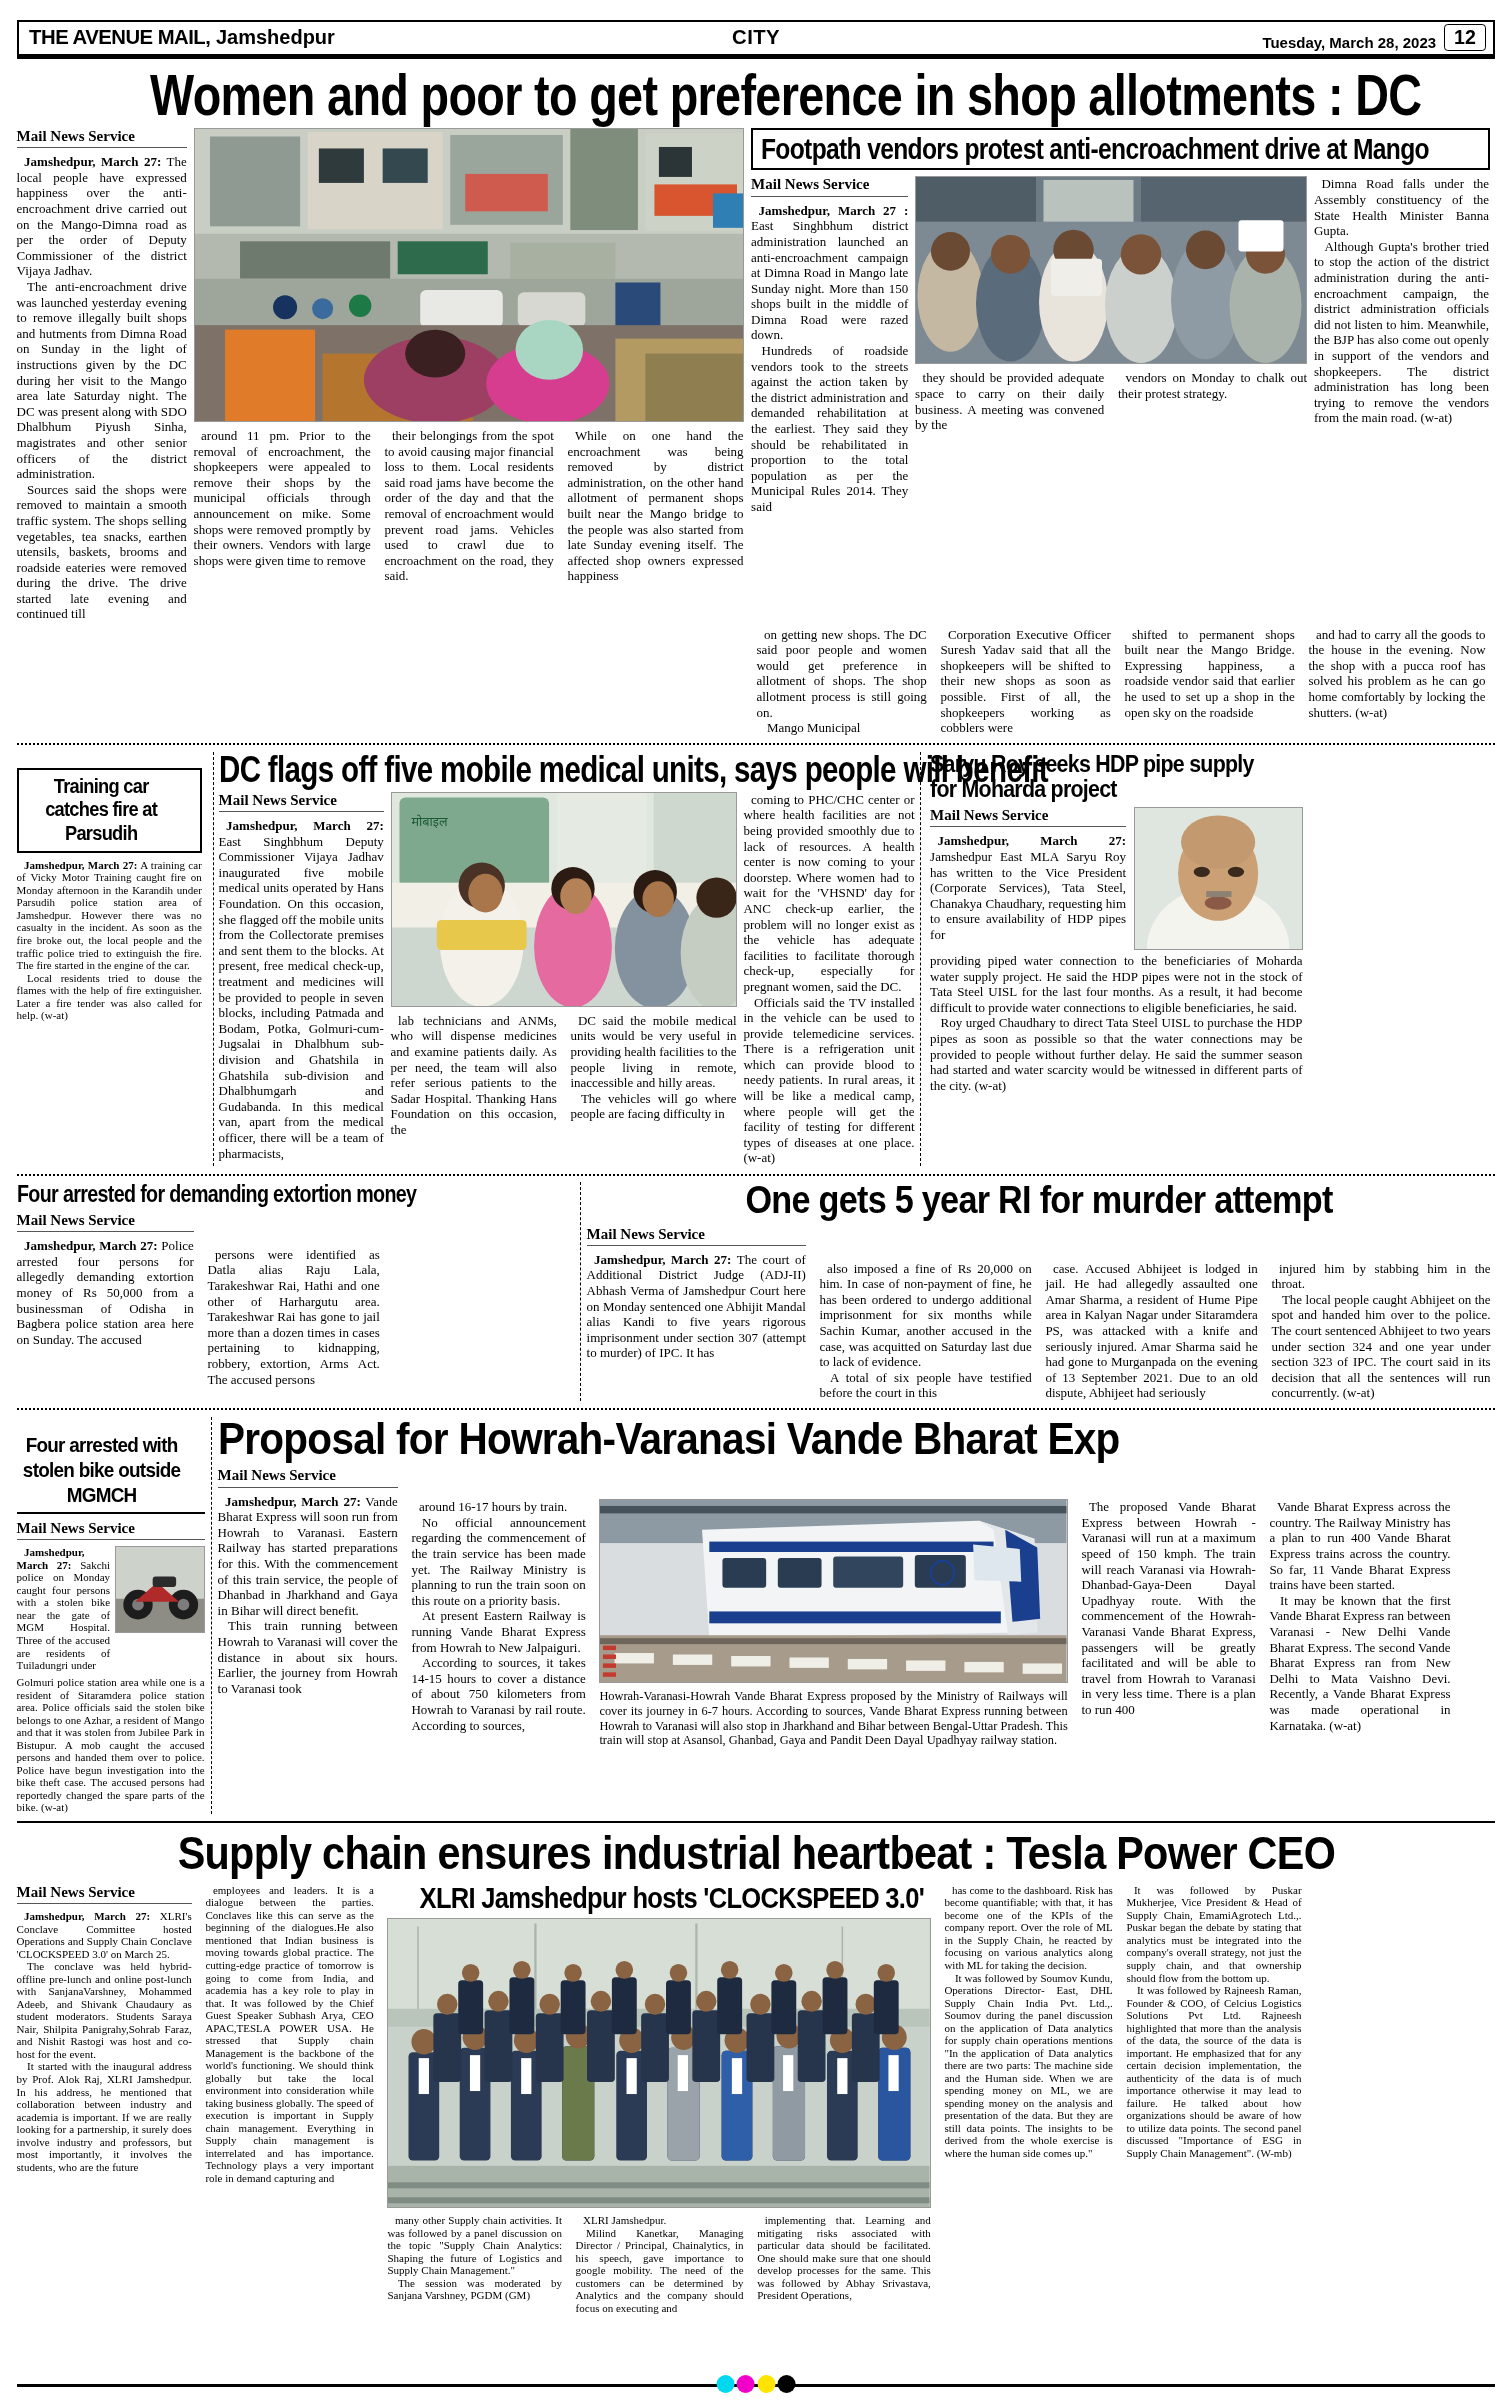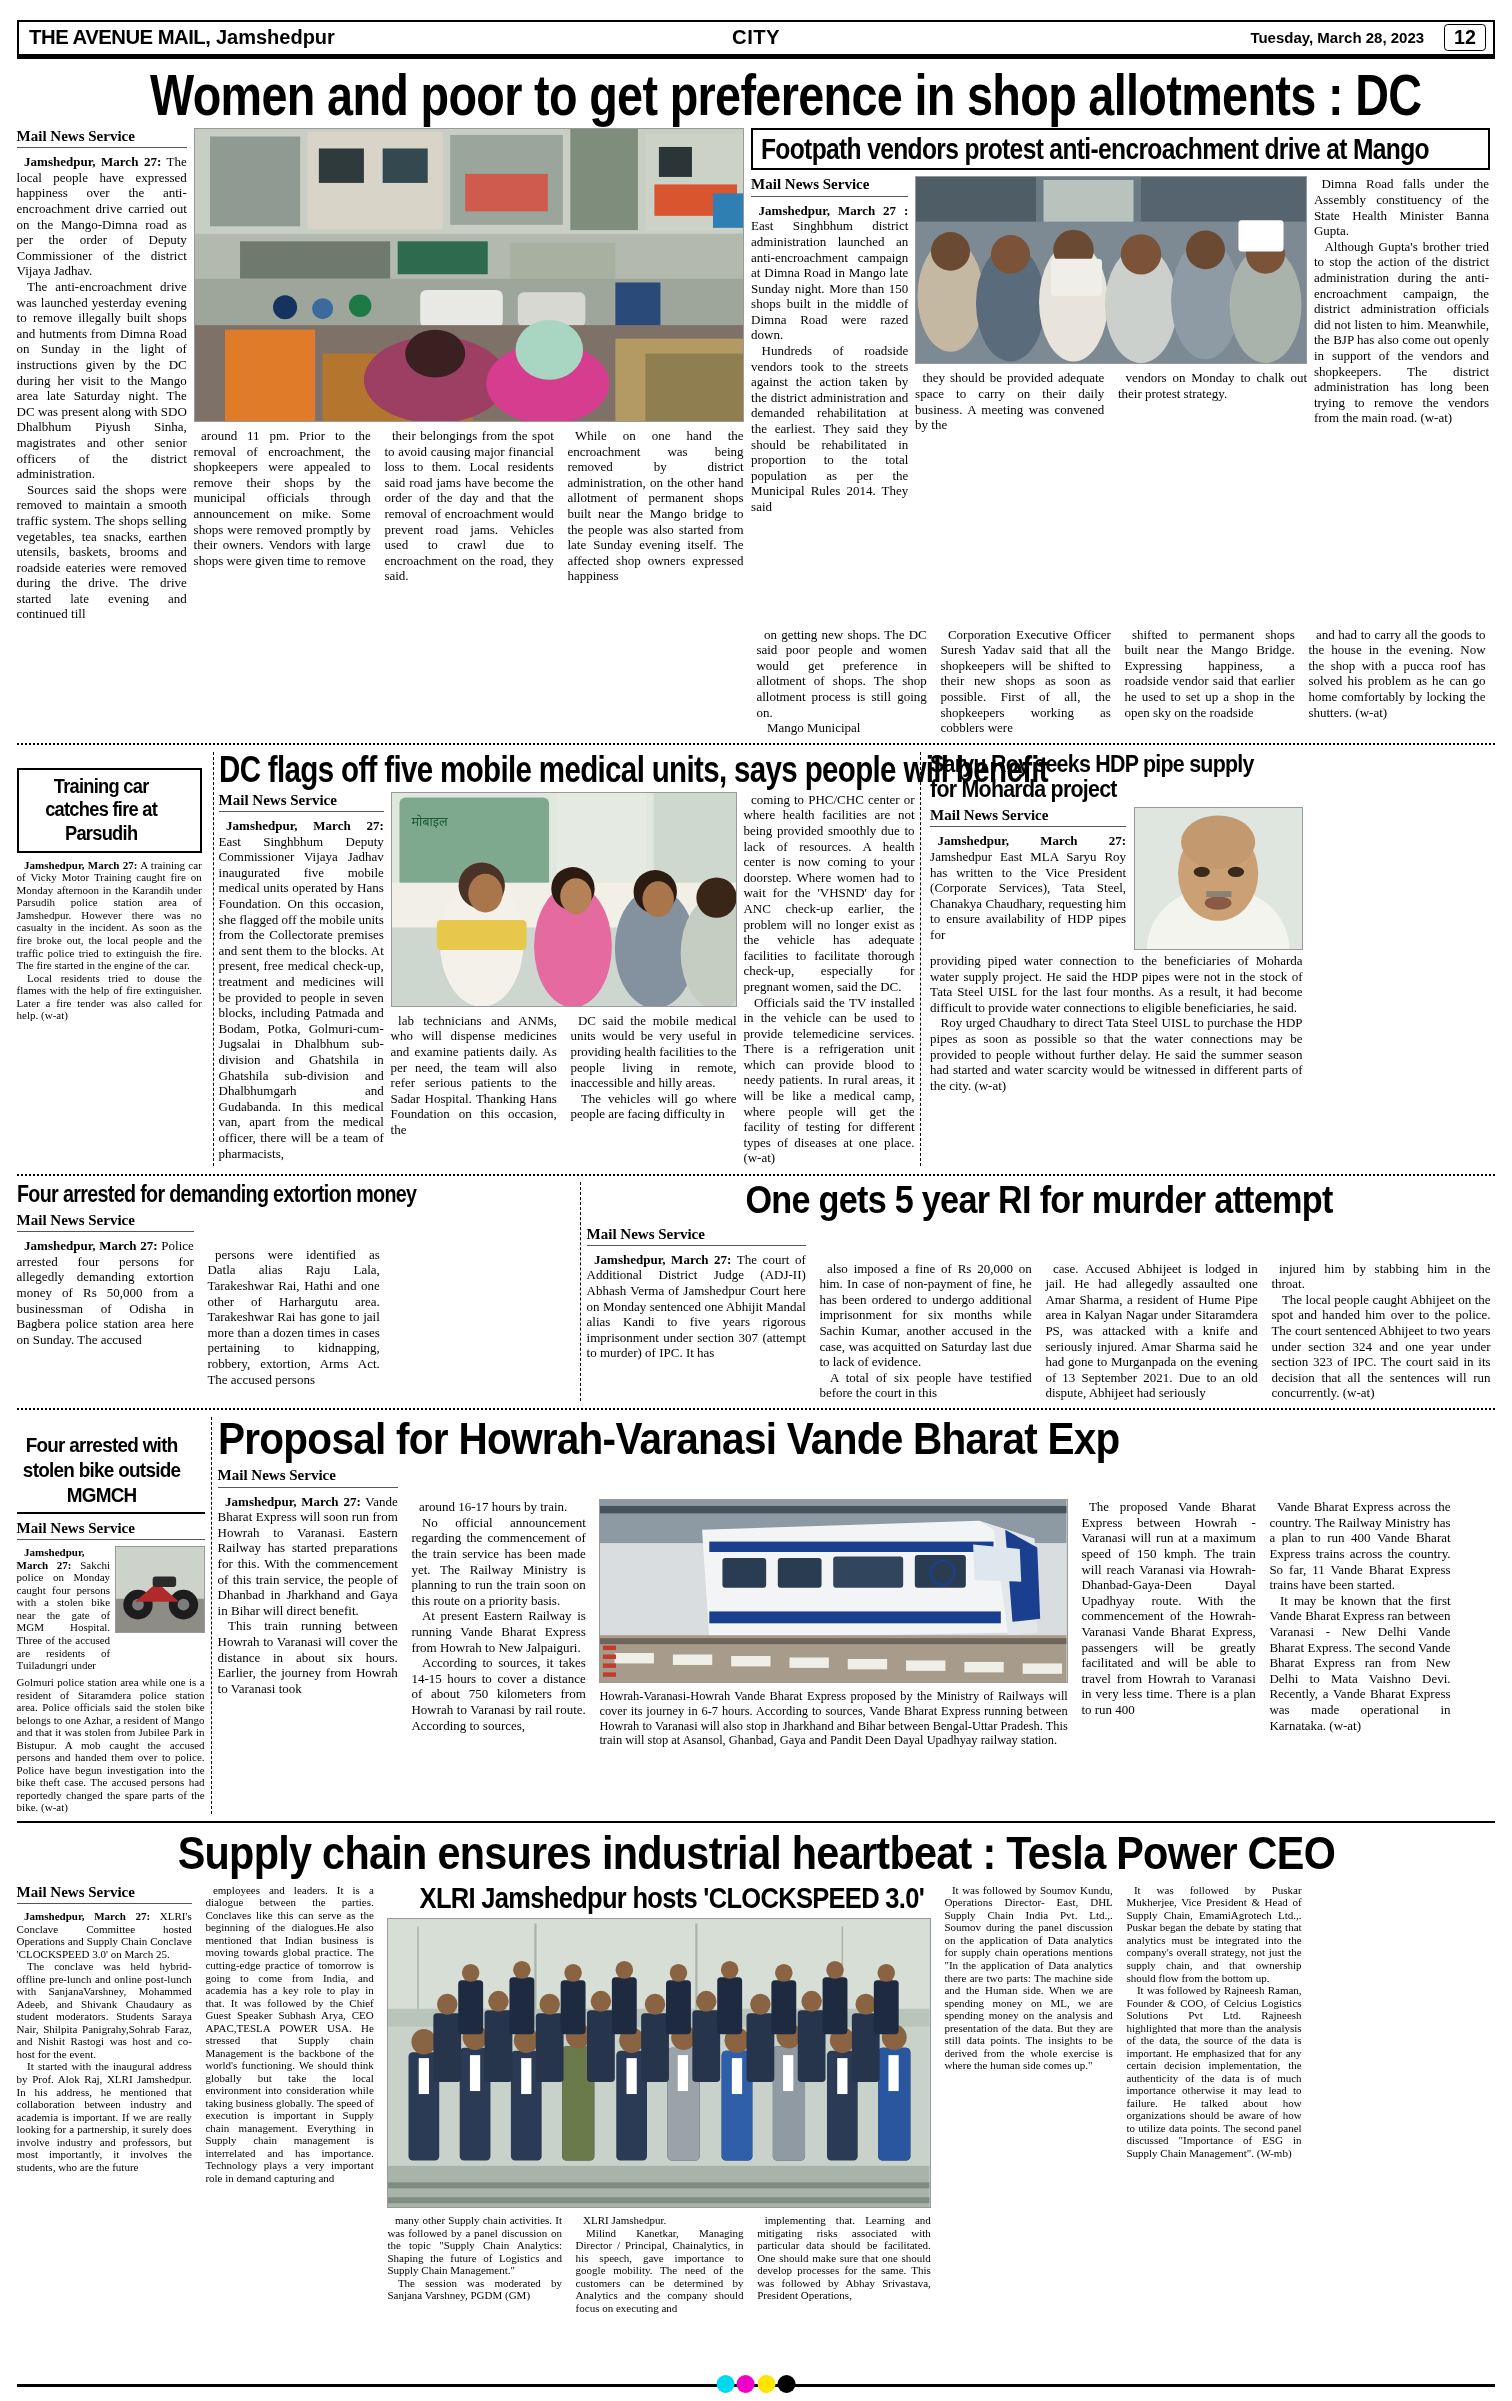--- a/index.html
+++ b/index.html
@@ -22,21 +22,21 @@
     display:flex; align-items:center;
     padding:0 7.5px 0 10.5px;
     position:relative;
   }
   .mh-left { font-family:"Liberation Sans", sans-serif; font-weight:bold; font-size:20.3px; letter-spacing:-0.5px; white-space:nowrap; }
   .mh-left .sub { font-weight:bold; font-size:20px; letter-spacing:0px; }
   .mh-center {
     position:absolute; left:0; right:0; text-align:center;
     font-family:"Liberation Sans", sans-serif; font-weight:bold; font-size:20.3px; letter-spacing:0.4px;
   }
-  .mh-right { margin-left:auto; display:flex; align-items:center; gap:20px; z-index:2; }
+  .mh-right { margin-left:auto; display:flex; align-items:flex-end; gap:8px; z-index:2; }
   .mh-date { font-family:"Liberation Sans", sans-serif; font-weight:bold; font-size:15px; white-space:nowrap; }
   .mh-page {
     border:1.5px solid #000; border-radius:3.8px;
     font-family:"Liberation Sans", sans-serif; font-weight:bold; font-size:19.6px;
     padding:0.8px 9px; line-height:1.2;
   }
 
   
   .hl {
     font-family:"Liberation Sans", sans-serif;
@@ -634,20 +634,21 @@
             <p>XLRI Jamshedpur.</p>
             <p>Milind Kanetkar, Managing Director / Principal, Chainalytics, in his speech, gave importance to google mobility. The need of the customers can be determined by Analytics and the company should focus on executing and</p>
           </div>
           <div class="col body-text tiny" style="width:185px; padding-right:0;">
             <p>implementing that. Learning and mitigating risks associated with particular data should be facilitated. One should make sure that one should develop processes for the same. This was followed by Abhay Srivastava, President Operations,</p>
           </div>
         </div>
       </div>
 
       <div class="col body-text tiny" style="width:182px;">
+        <p>has come to the dashboard. Risk has become quantifiable; with that, it has become one of the KPIs of the company report. Over the role of ML in the Supply Chain, he reacted by focusing on various analytics along with ML for taking the decision.</p>
         <p>It was followed by Soumov Kundu, Operations Director- East, DHL Supply Chain India Pvt. Ltd.,. Soumov during the panel discussion on the application of Data analytics for supply chain operations mentions "In the application of Data analytics there are two parts: The machine side and the Human side. When we are spending money on ML, we are spending money on the analysis and presentation of the data. But they are still data points. The insights to be derived from the whole exercise is where the human side comes up."</p>
       </div>
       <div class="col body-text tiny" style="width:182px; padding-right:0;">
         <p>It was followed by Puskar Mukherjee, Vice President &amp; Head of Supply Chain, EmamiAgrotech Ltd.,. Puskar began the debate by stating that analytics must be integrated into the company's overall strategy, not just the supply chain, and that ownership should flow from the bottom up.</p>
         <p>It was followed by Rajneesh Raman, Founder &amp; COO, of Celcius Logistics Solutions Pvt Ltd. Rajneesh highlighted that more than the analysis of the data, the source of the data is important. He emphasized that for any certain decision implementation, the authenticity of the data is of much importance otherwise it may lead to failure. He talked about how organizations should be aware of how to utilize data points. The second panel discussed "Importance of ESG in Supply Chain Management". (W-mb)</p>
       </div>
     </div>
   </div>
 
   <div class="regmarks">

